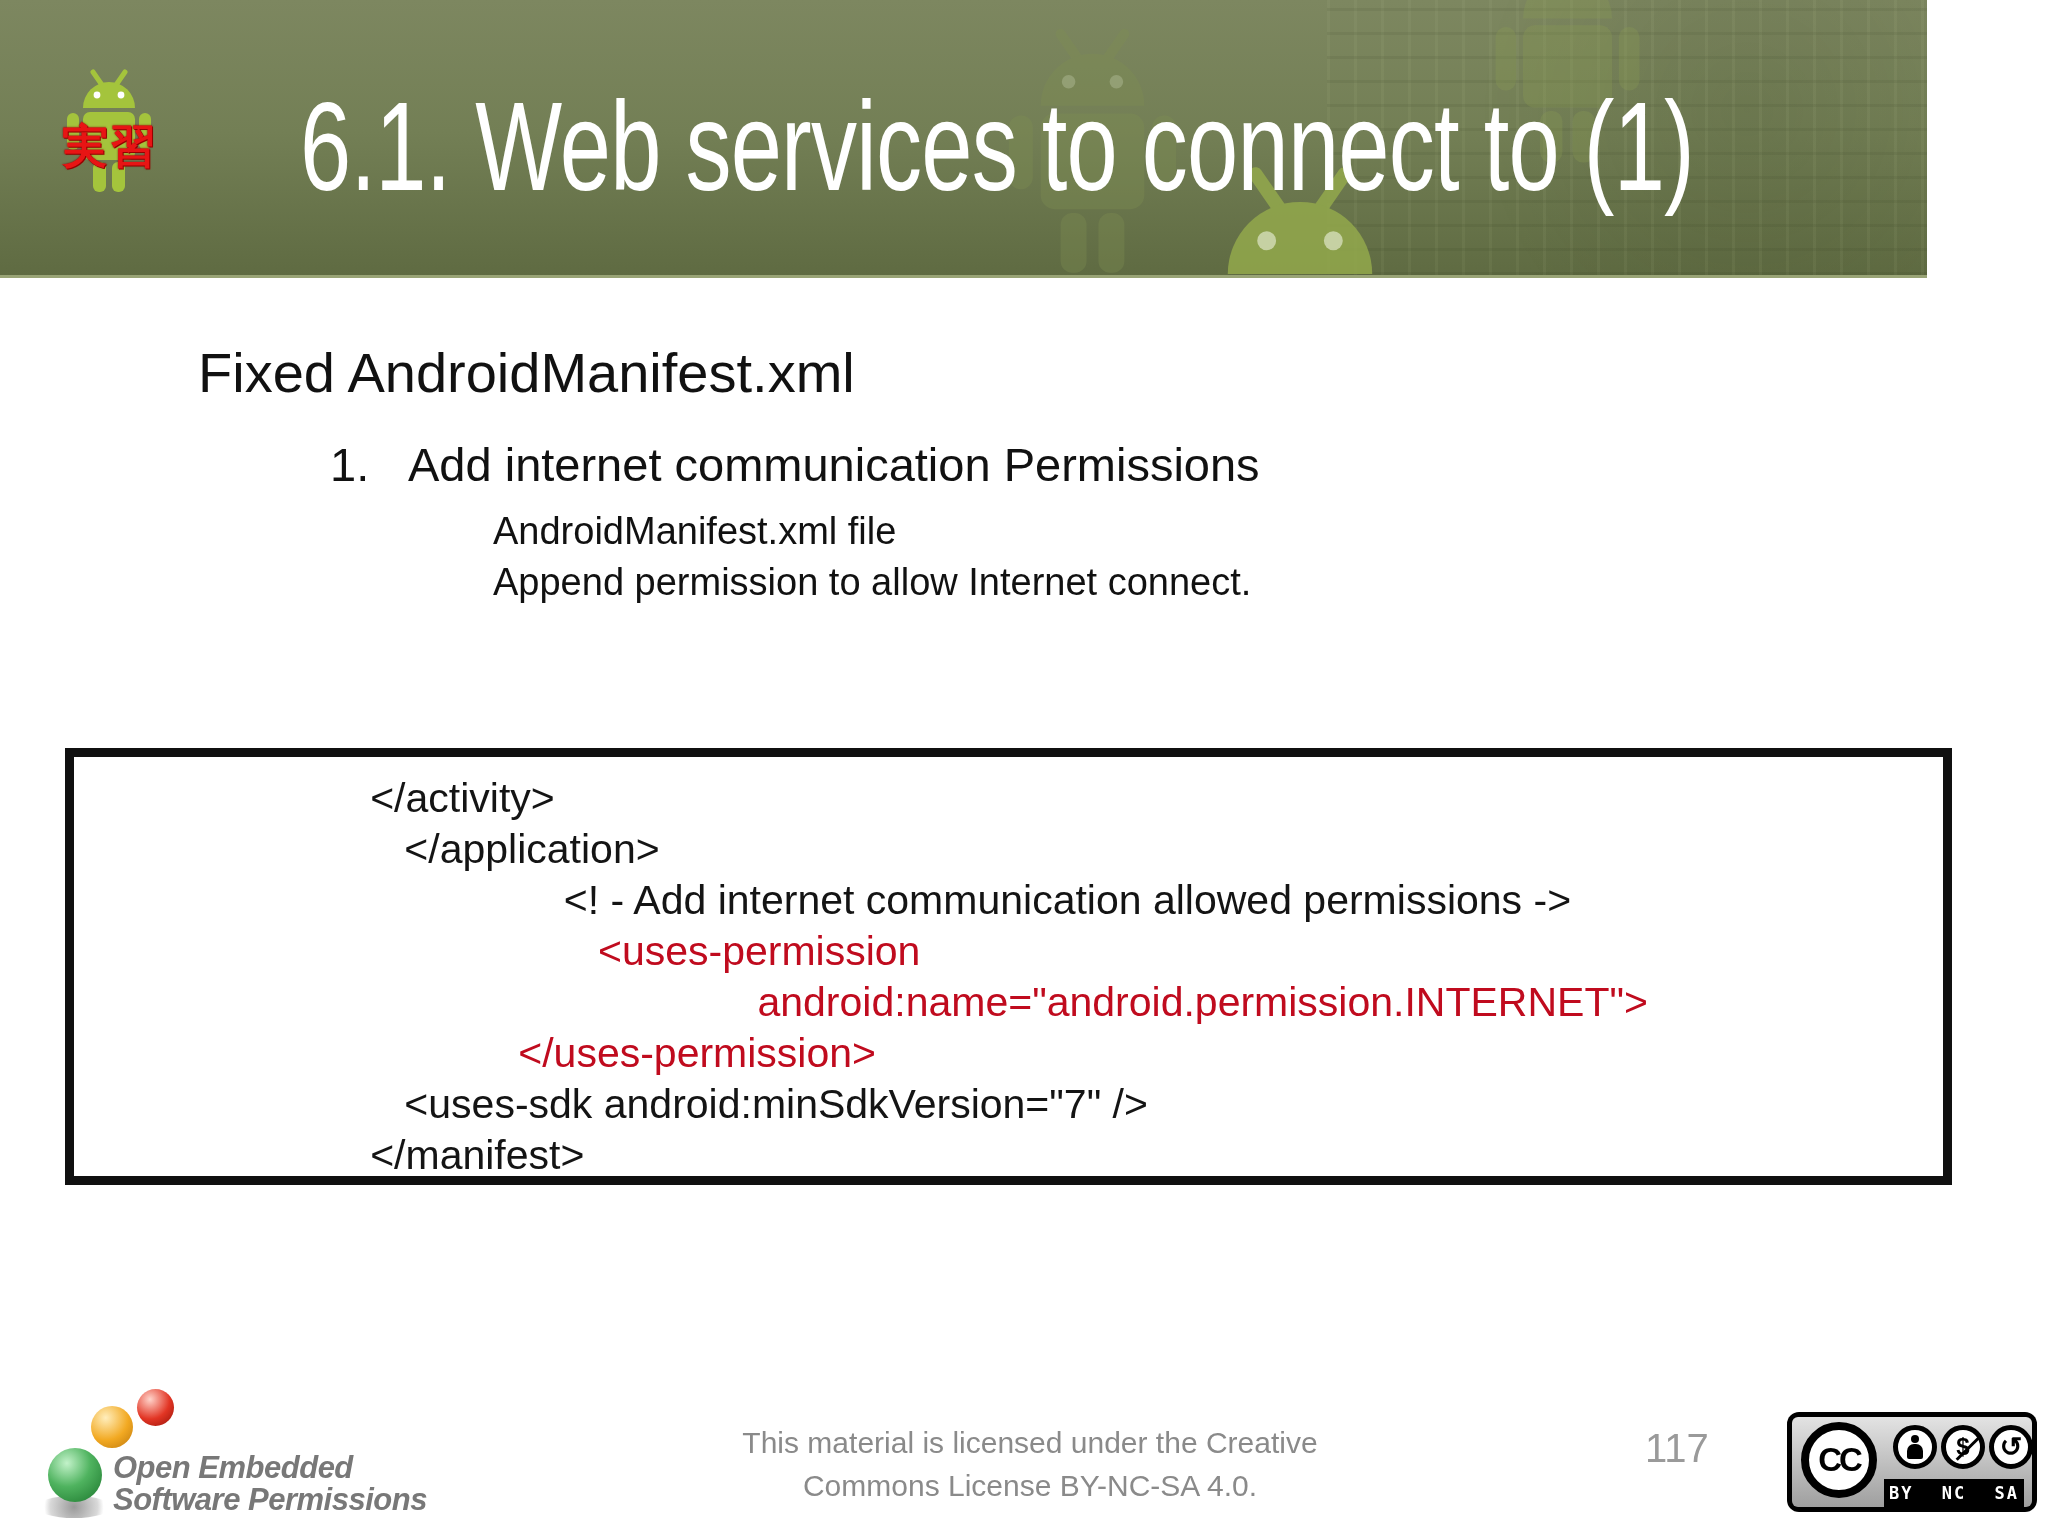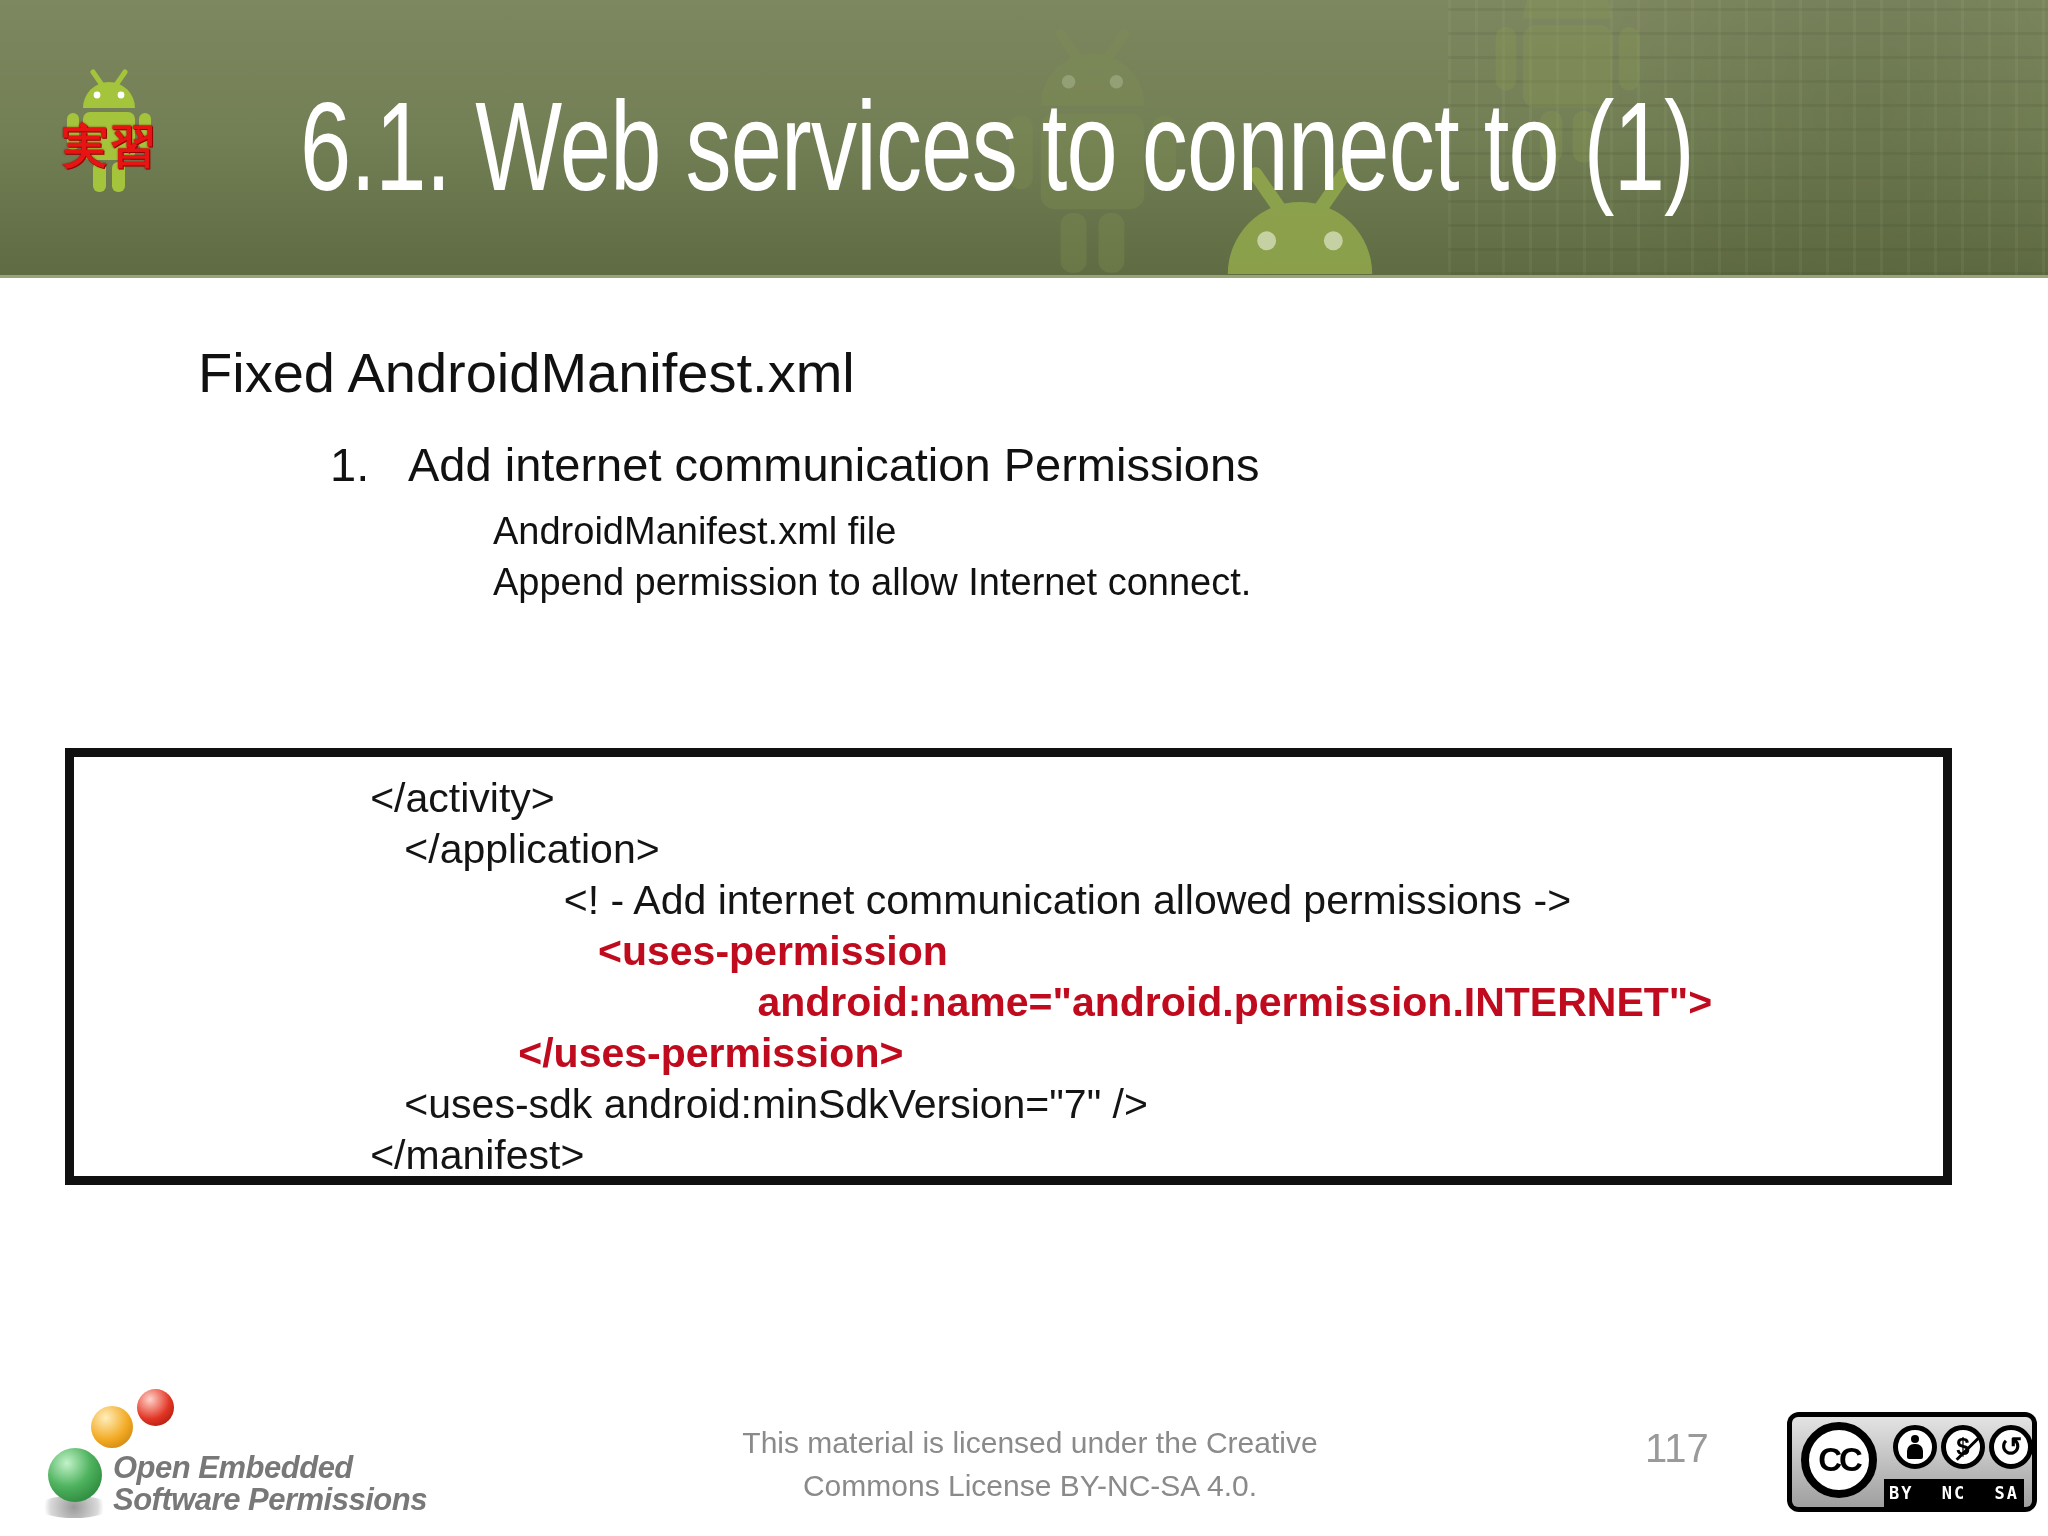--- a/index.html
+++ b/index.html
@@ -1,22 +1,22 @@
 <!DOCTYPE html>
 <html><head>
 <meta charset="utf-8">
 <style>
   html,body{margin:0;padding:0;background:#ffffff;}
   .slide{position:relative;width:2048px;height:1536px;background:#ffffff;overflow:hidden;
          font-family:"Liberation Sans",sans-serif;}
 
   
-  .header{position:absolute;left:0;top:0;width:2048px;height:275px;
+  .header{position:absolute;left:0;top:0;width:1891px;height:275px;
           background:linear-gradient(180deg,#7d8760 0%,#737f55 48%,#5f6b42 100%);
-          border-bottom:3px solid #99a476;overflow:hidden;}
+          border-bottom:3px solid #99a476;overflow:hidden;padding-left:36px;}
   .circuit{position:absolute;right:0;top:0;width:600px;height:275px;opacity:.55;
            background:
              repeating-linear-gradient(0deg, rgba(30,40,15,.14) 0 3px, transparent 3px 24px),
              repeating-linear-gradient(90deg, rgba(225,235,185,.10) 0 3px, transparent 3px 27px),
              radial-gradient(circle at 70% 40%, rgba(25,35,10,.18), transparent 60%);}
   .bot{position:absolute;}
   .bot svg{display:block;width:100%;height:auto;}
   .bot-a{left:985px;top:26px;width:215px;opacity:.35;}
   .bot-b{left:1150px;top:163px;width:300px;opacity:.85;}
   .bot-c{left:1475px;top:-50px;width:185px;opacity:.30;}
@@ -32,21 +32,21 @@
   .heading{position:absolute;left:198px;top:340px;font-size:56px;color:#111;}
   .list-row{position:absolute;left:330px;top:437px;display:flex;font-size:47px;color:#111;}
   .list-num{width:78px;}
   .sublines{position:absolute;left:493px;top:506px;font-size:38px;line-height:51px;color:#111;}
 
   
   .code-box{position:absolute;left:65px;top:748px;width:1887px;height:437px;
             border:9px solid #101010;background:#fff;box-sizing:border-box;
             padding-top:16px;overflow:hidden;}
   .code-line{white-space:pre;font-size:41px;line-height:51px;color:#141414;}
-  .code-line.red{color:#c00b1e;font-weight:bold;}
+  .code-line.red{color:#c00b1e;font-weight:normal;}
 
   
   .license{position:absolute;left:640px;top:1421px;width:780px;text-align:center;
            font-size:30px;line-height:43px;color:#8a8a8a;}
   .pagenum{position:absolute;left:1645px;top:1426px;font-size:40px;color:#9a9a9a;}
 
   
   .ball{position:absolute;border-radius:50%;}
   .ball-shadow{position:absolute;left:36px;top:1496px;width:76px;height:22px;border-radius:50%;
                background:radial-gradient(circle,#9a9a9a 0%,#d9d9d9 60%,transparent 75%);}

